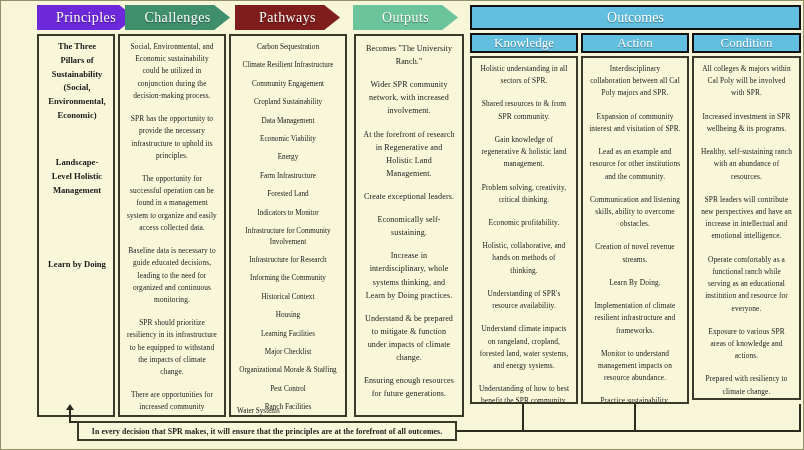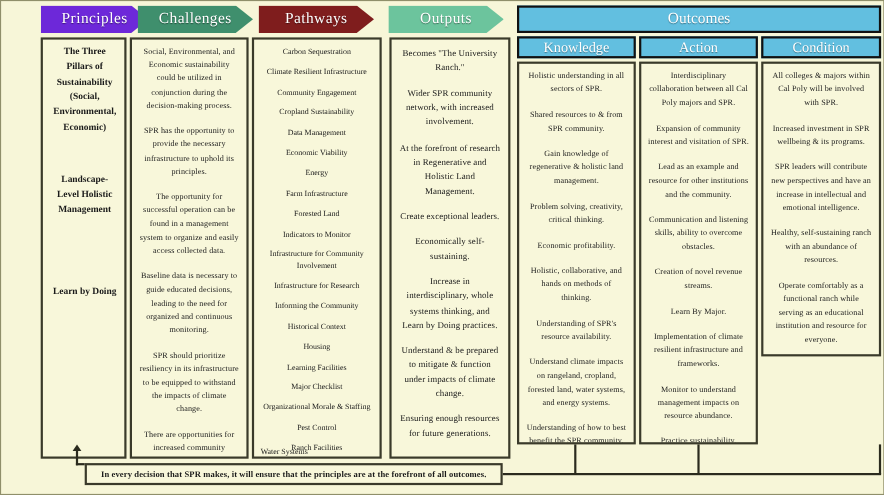--- a/index.html
+++ b/index.html
@@ -215,34 +215,34 @@
     </div>
   </div>
 
   <div class="panel" style="left:580px;top:55px;width:108px;height:348px;">
     <div class="panel-inner" style="padding:5px 6px;">
       <div class="blk">Interdisciplinary collaboration between all Cal Poly majors and SPR.</div>
       <div class="blk">Expansion of community interest and visitation of SPR.</div>
       <div class="blk">Lead as an example and resource for other institutions and the community.</div>
       <div class="blk">Communication and listening skills, ability to overcome obstacles.</div>
       <div class="blk">Creation of novel revenue streams.</div>
-      <div class="blk">Learn By Major.</div>
+      <div class="blk">Learn By Doing.</div>
       <div class="blk">Implementation of climate resilient infrastructure and frameworks.</div>
       <div class="blk">Monitor to understand management impacts on resource abundance.</div>
       <div class="blk">Practice sustainability.</div>
 
     </div>
   </div>
 
-  <div class="panel" style="left:691px;top:55px;width:109px;height:268px;">
+  <div class="panel" style="left:691px;top:55px;width:109px;height:344px;">
     <div class="panel-inner" style="padding:5px 6px;">
       <div class="blk">All colleges &amp; majors within Cal Poly will be involved with SPR.</div>
       <div class="blk">Increased investment in SPR wellbeing &amp; its programs.</div>
+      <div class="blk">Healthy, self-sustaining ranch with an abundance of resources.</div>
       <div class="blk">SPR leaders will contribute new perspectives and have an increase in intellectual and emotional intelligence.</div>
-      <div class="blk">Healthy, self-sustaining ranch with an abundance of resources.</div>
       <div class="blk">Operate comfortably as a functional ranch while serving as an educational institution and resource for everyone.</div>
       <div class="blk">Exposure to various SPR areas of knowledge and actions.</div>
       <div class="blk">Prepared with resiliency to climate change.</div>
 
     </div>
   </div>
 
   <div class="ln" style="left:68px;top:420px;width:10px;height:2px;"></div>
   <div class="ln" style="left:68px;top:409px;width:2px;height:13px;"></div>
   <div class="arrowhead" style="left:65px;top:403px;"></div>

